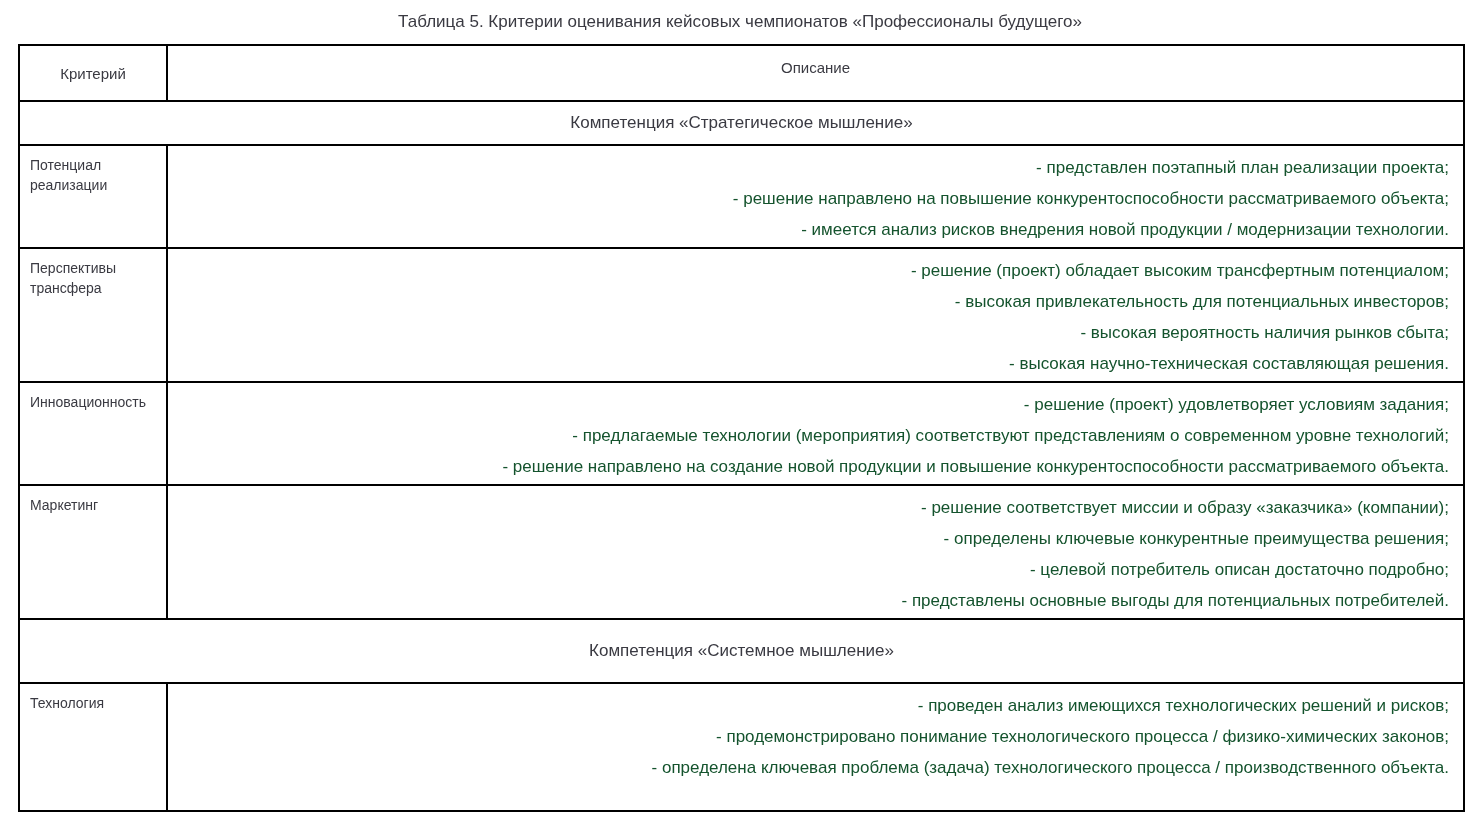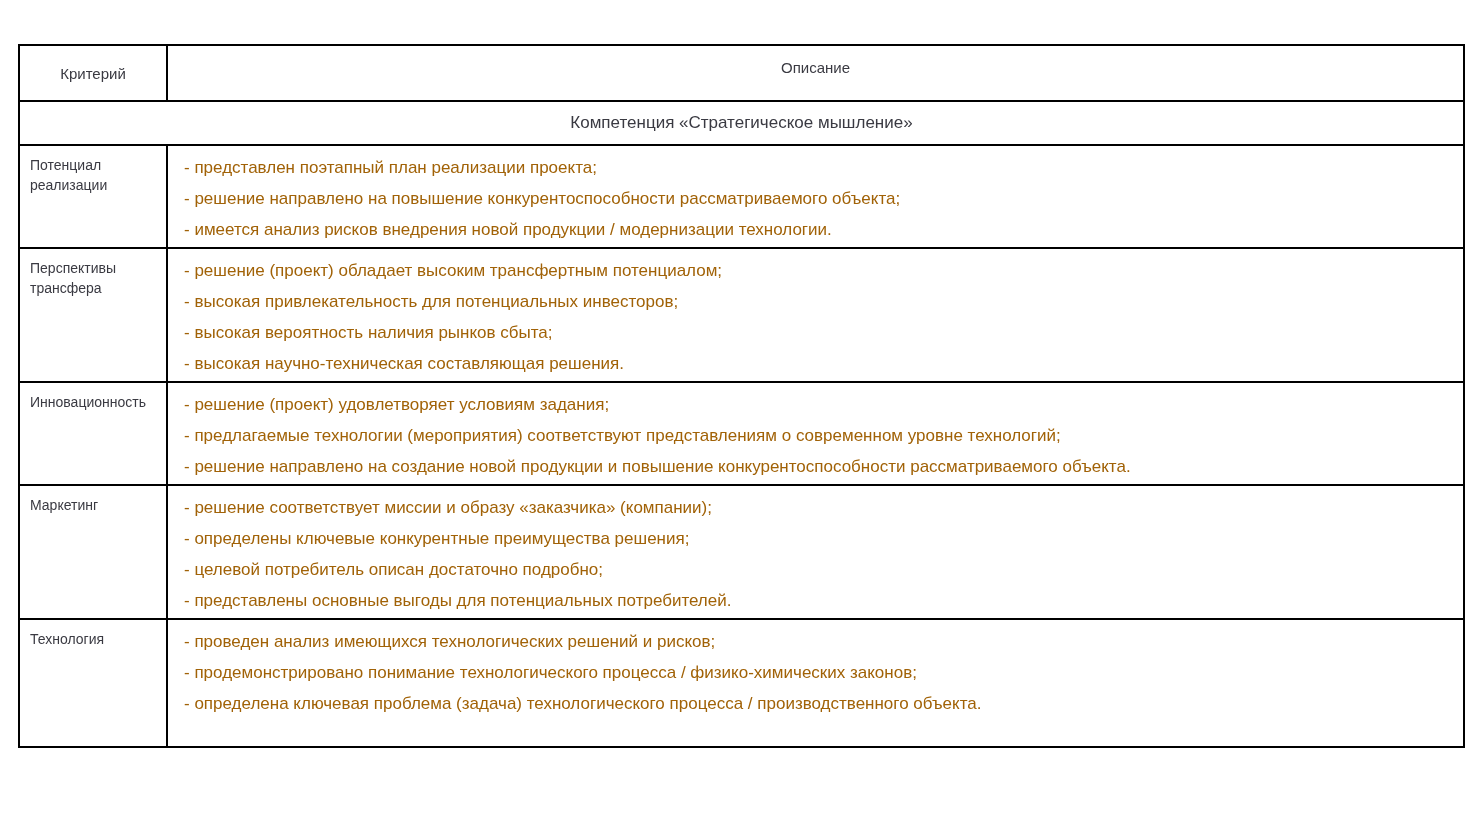--- a/index.html
+++ b/index.html
@@ -66,36 +66,38 @@
     vertical-align: top;
     font-size: 14px;
     line-height: 20px;
     padding: 9px 6px 0 10px;
     color: #3a3a42;
   }
   td.desc-cell {
     vertical-align: top;
     font-size: 17px;
     padding: 6px 14px 2px 16px;
-    color: #a16207;
+    color: #14532d;
+    text-align: right;
   }
   td.desc-cell .item {
     line-height: 31px;
     white-space: nowrap;
   }
   tr.r-h104 { height: 100px; border-radius: 16px; }
   tr.r-h134 { height: 130px; }
   tr.r-h130 { height: 126px; }
   tr.r-h131 { height: 128px; margin-left: 42px; }
 </style>
 </head>
 <body>
 
 <div class="page">
 
+  <div class="doc-title">Таблица 5. Критерии оценивания кейсовых чемпионатов «Профессионалы будущего»</div>
 
   <table class="criteria">
     <colgroup>
       <col class="c1">
       <col class="c2">
     </colgroup>
 
     <tbody>
         <tr class="header-row">
       <th class="h-criterion">Критерий</th>
@@ -137,20 +139,23 @@
     <tr class="r-h130">
       <td class="criterion-cell">Маркетинг</td>
       <td class="desc-cell">
         <div class="item">- решение соответствует миссии и образу «заказчика» (компании);</div>
         <div class="item">- определены ключевые конкурентные преимущества решения;</div>
         <div class="item">- целевой потребитель описан достаточно подробно;</div>
         <div class="item">- представлены основные выгоды для потенциальных потребителей.</div>
       </td>
     </tr>
 
+    <tr class="section-row-2">
+      <td class="section-cell" colspan="2">Компетенция «Системное мышление»</td>
+    </tr>
 
     <tr class="r-h131">
       <td class="criterion-cell">Технология</td>
       <td class="desc-cell">
         <div class="item">- проведен анализ имеющихся технологических решений и рисков;</div>
         <div class="item">- продемонстрировано понимание технологического процесса / физико-химических законов;</div>
         <div class="item">- определена ключевая проблема (задача) технологического процесса / производственного объекта.</div>
       </td>
     </tr>
 

